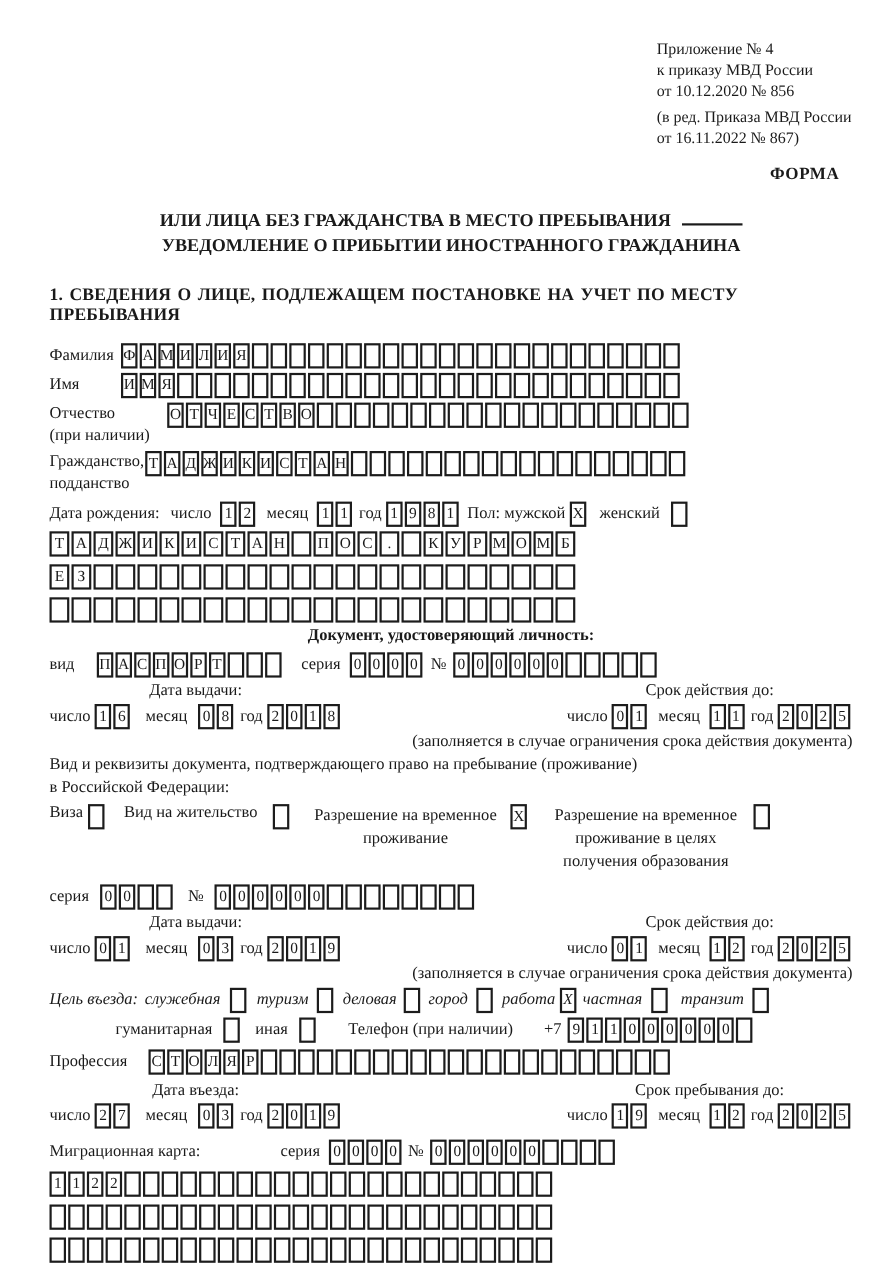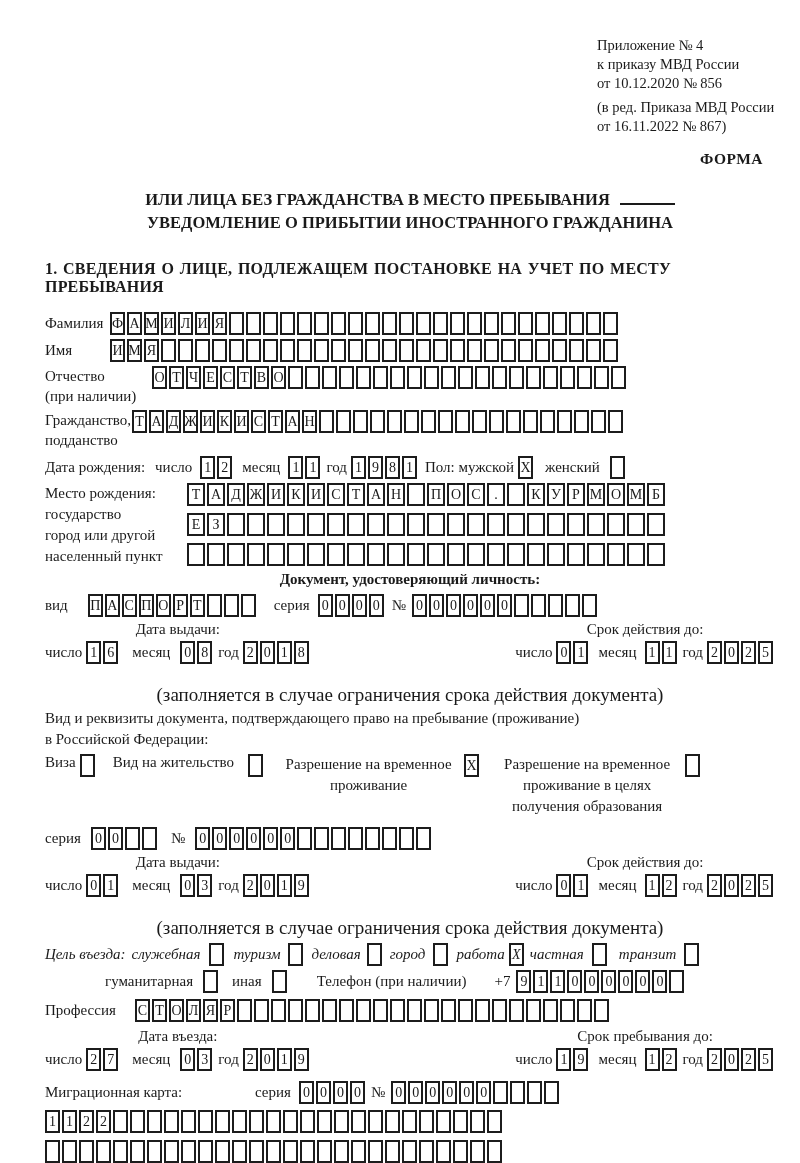--- a/index.html
+++ b/index.html
@@ -45,21 +45,21 @@
   .ml16 { margin-left:16px; } .ml20 { margin-left:20px; } .ml28 { margin-left:28px; }
   .ml60 { margin-left:60px; }
 
   .center-bold { text-align:center; font-weight:bold; margin:4px 0 6px 0; }
 
   
   .dates { display:flex; justify-content:space-between; margin-top:2px; }
   .dcol { display:flex; flex-direction:column; }
   .dhead { text-align:center; margin-bottom:3px; }
   .dline { display:flex; align-items:center; }
-  .dnote { text-align:center; font-size:19px; margin-top:20px; margin-bottom:4px; }
+  .dnote { text-align:right; font-size:15px; margin-top:3px; margin-bottom:4px; }
 
   .optlabel { display:inline-block; text-align:center; line-height:21px; }
   .w175 { width:175px; } .w180 { width:180px; }
 </style>
 </head>
 <body>
 
 <div class="sheet">
 
   <div class="appendix">
@@ -244,26 +244,20 @@
         <span class="cell">8</span>
         <span class="cell">1</span>
       </span>
     <span class="lbl ml6">Пол: мужской</span>
     <span class="cell ml4">X</span>
     <span class="lbl ml10">женский</span>
     <span class="cell ml10"></span>
   </div>
 
   <div class="frow top" style="margin-top:4px;">
-    <span class="lblcol w142">
-      <span>Место рождения:</span>
-      <span>государство</span>
-      <span>город или другой</span>
-      <span>населенный пункт</span>
-    </span>
     <span class="col">
       <span class="cells wide">
           <span class="cell">Т</span>
           <span class="cell">А</span>
           <span class="cell">Д</span>
           <span class="cell">Ж</span>
           <span class="cell">И</span>
           <span class="cell">К</span>
           <span class="cell">И</span>
           <span class="cell">С</span>

